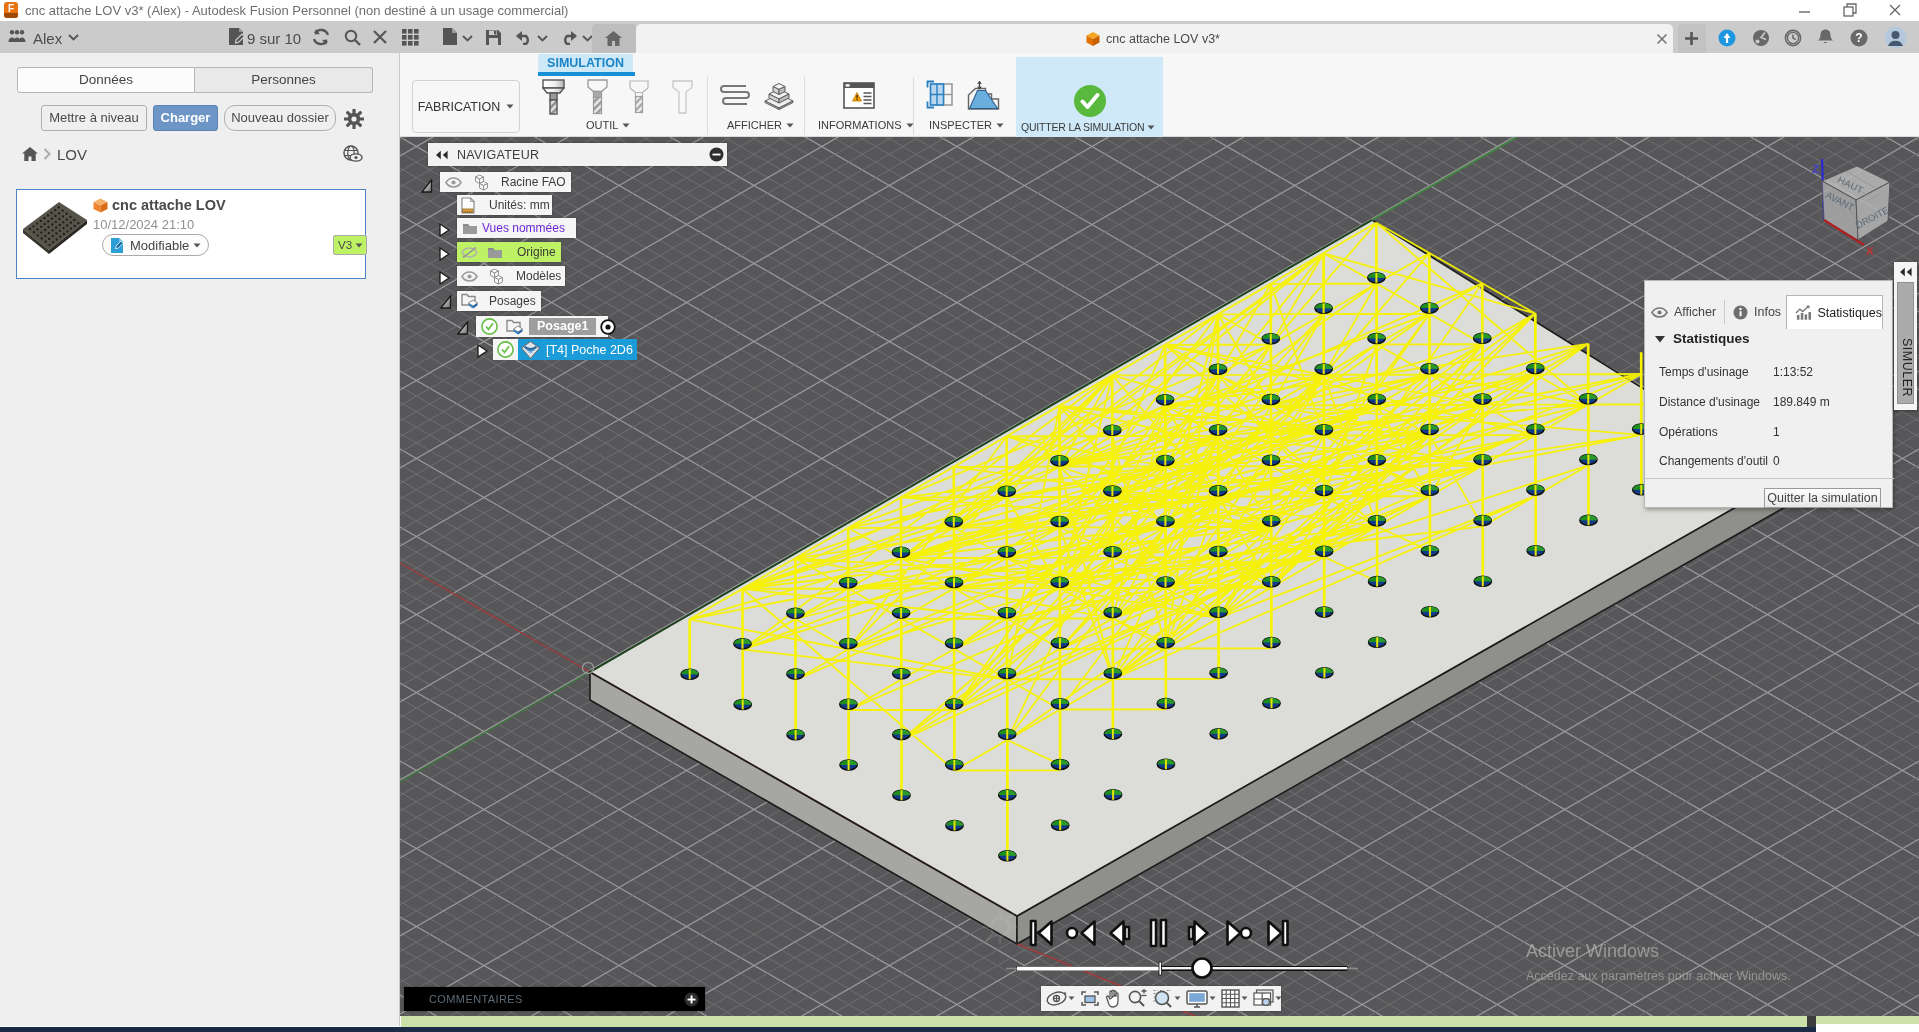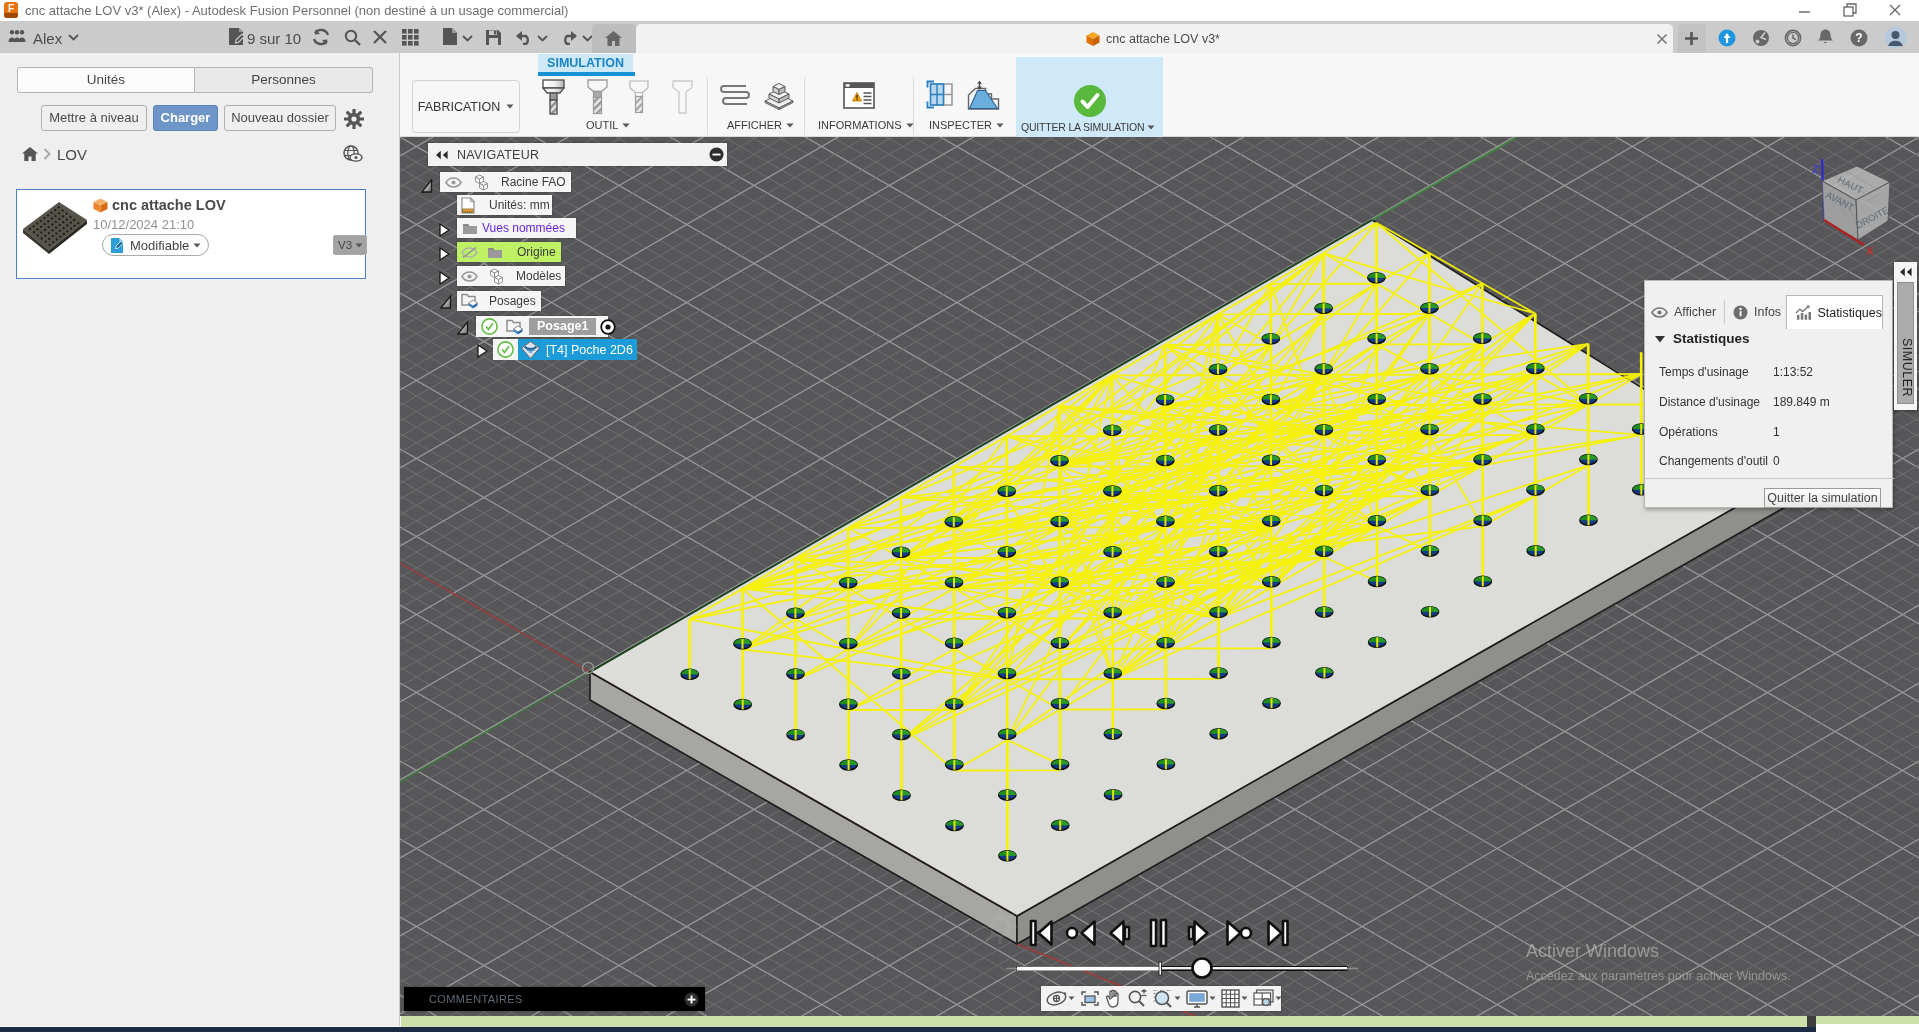--- a/index.html
+++ b/index.html
@@ -135,25 +135,25 @@
         <circle cx="9" cy="9" r="8.5" fill="#686868"></circle>
         <text x="9" y="13.2" font-size="12" font-weight="bold" fill="#fff" text-anchor="middle" font-family="Liberation Sans">?</text>
       </svg></div>
     <div class="abs" style="left:1884px;top:5px;line-height:0"><svg width="23" height="23" viewBox="0 0 23 23" style="">
         <circle cx="11.5" cy="11.5" r="11" fill="#b6c9dc"></circle>
         <circle cx="11.5" cy="9" r="4" fill="#46586e"></circle>
         <path d="M4 20a8 8 0 0 1 15 0z" fill="#46586e"></path>
       </svg></div>
   </div>
 <div class="abs" style="left:0px;top:53px;width:400px;height:973px;background:#efefef;border-right:1px solid #c9c9c9;">
-    <div class="abs" style="left:17px;top:14px;width:178px;height:26px;background:#fcfcfc;border:1px solid #b5b5b5;border-radius:3px 0 0 3px;font-size:13.5px;color:#444;text-align:center;line-height:24px;">Unités</div>
+    <div class="abs" style="left:17px;top:14px;width:178px;height:26px;background:#fcfcfc;border:1px solid #b5b5b5;border-radius:3px 0 0 3px;font-size:13.5px;color:#444;text-align:center;line-height:24px;">Données</div>
     <div class="abs" style="left:195px;top:14px;width:178px;height:26px;background:#e9e9e9;border:1px solid #b5b5b5;border-left:none;border-radius:0 3px 3px 0;font-size:13.5px;color:#444;text-align:center;line-height:24px;">Personnes</div>
     <div class="abs" style="left:41px;top:52px;width:106px;height:26px;border:1px solid #b0b0b0;border-radius:3px;font-size:13px;color:#4a4a4a;text-align:center;line-height:24px;">Mettre à niveau</div>
     <div class="abs" style="left:153px;top:52px;width:65px;height:26px;background:#6d96c6;border:1px solid #5a84b6;border-radius:3px;font-size:13px;font-weight:bold;color:#fff;text-align:center;line-height:24px;">Charger</div>
-    <div class="abs" style="left:224px;top:52px;width:112px;height:26px;border:1px solid #b0b0b0;border-radius:3px;font-size:13px;color:#4a4a4a;text-align:center;line-height:24px;">Nouveau dossier</div>
+    <div class="abs" style="left:224px;top:52px;width:112px;height:26px;border:1px solid #b0b0b0;border-radius:11px;font-size:13px;color:#4a4a4a;text-align:center;line-height:24px;">Nouveau dossier</div>
     <div class="abs" style="left:344px;top:56px;line-height:0"><svg width="20" height="20" viewBox="0 0 20 20" style="">
         <g fill="#555">
           <circle cx="10" cy="10" r="6.2"></circle>
           <rect x="8.4" y="-0.4" width="3.2" height="5" rx="1" transform="rotate(0 10 10)"></rect>
           <rect x="8.4" y="-0.4" width="3.2" height="5" rx="1" transform="rotate(45 10 10)"></rect>
           <rect x="8.4" y="-0.4" width="3.2" height="5" rx="1" transform="rotate(90 10 10)"></rect>
           <rect x="8.4" y="-0.4" width="3.2" height="5" rx="1" transform="rotate(135 10 10)"></rect>
           <rect x="8.4" y="-0.4" width="3.2" height="5" rx="1" transform="rotate(180 10 10)"></rect>
           <rect x="8.4" y="-0.4" width="3.2" height="5" rx="1" transform="rotate(225 10 10)"></rect>
           <rect x="8.4" y="-0.4" width="3.2" height="5" rx="1" transform="rotate(270 10 10)"></rect>
@@ -246,21 +246,21 @@
         <svg width="15" height="17" viewBox="0 0 15 17" style="">
           <path d="M1 1h8l4 3.5V16H1z" fill="#2d9fd8"></path>
           <path d="M9 1l4 3.5H9z" fill="#7cc4e8"></path>
           <path d="M6 9l5-5 2.2 2.2-5 5L5.6 11.6z" fill="#1a6fa0" stroke="#fff" stroke-width="0.8"></path>
         </svg>
         <span style="font-size:13px;color:#444;margin:0 4px 0 5px">Modifiable</span>
         <svg width="8" height="5" viewBox="0 0 8 5" style="">
           <path d="M0.5 0.5L4 4.5 7.5 0.5z" fill="#555"></path>
         </svg>
       </div>
-      <div class="abs row" style="left:316px;top:45px;width:34px;height:20px;border:1px solid #aaa;border-radius:2px;background:#a3a3a3;padding-left:4px;">
+      <div class="abs row" style="left:316px;top:45px;width:34px;height:20px;border:1px solid #aaa;border-radius:2px;background:#bef264;padding-left:4px;">
         <span style="font-size:11.5px;color:#444;margin-right:3px">V3</span>
         <svg width="8" height="5" viewBox="0 0 8 5" style="">
           <path d="M0.5 0.5L4 4.5 7.5 0.5z" fill="#555"></path>
         </svg>
       </div>
     </div>
   </div>
 <div class="abs" style="left:400px;top:53px;width:1519px;height:84px;background:#f7f7f7;border-bottom:1px solid #dadada;">
     <div class="abs" style="left:12px;top:27px;width:108px;height:53px;border:1px solid #d2d2d2;border-radius:4px;background:#f7f7f7;">
       <div class="abs row" style="left:0;top:0;width:100%;height:100%;justify-content:center">

